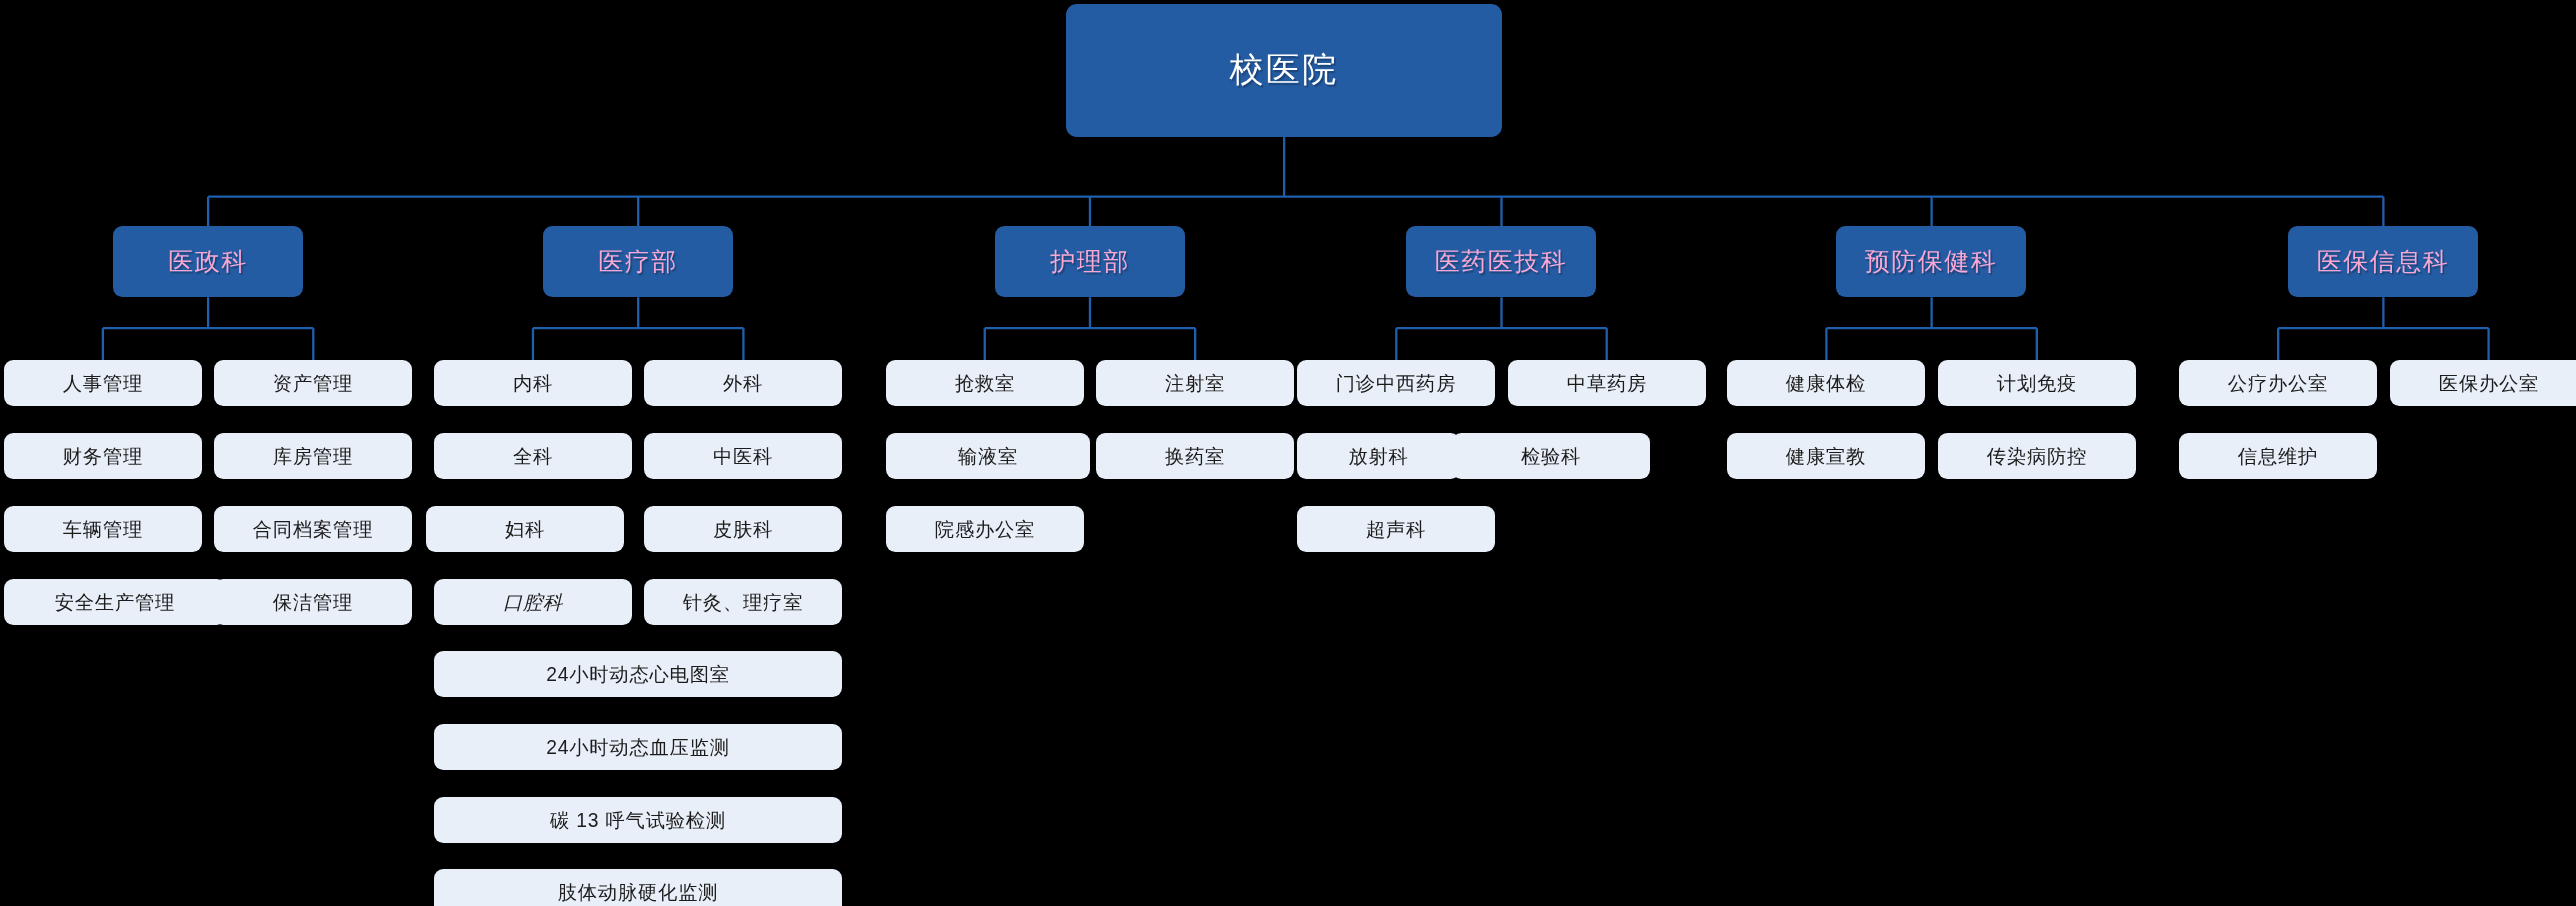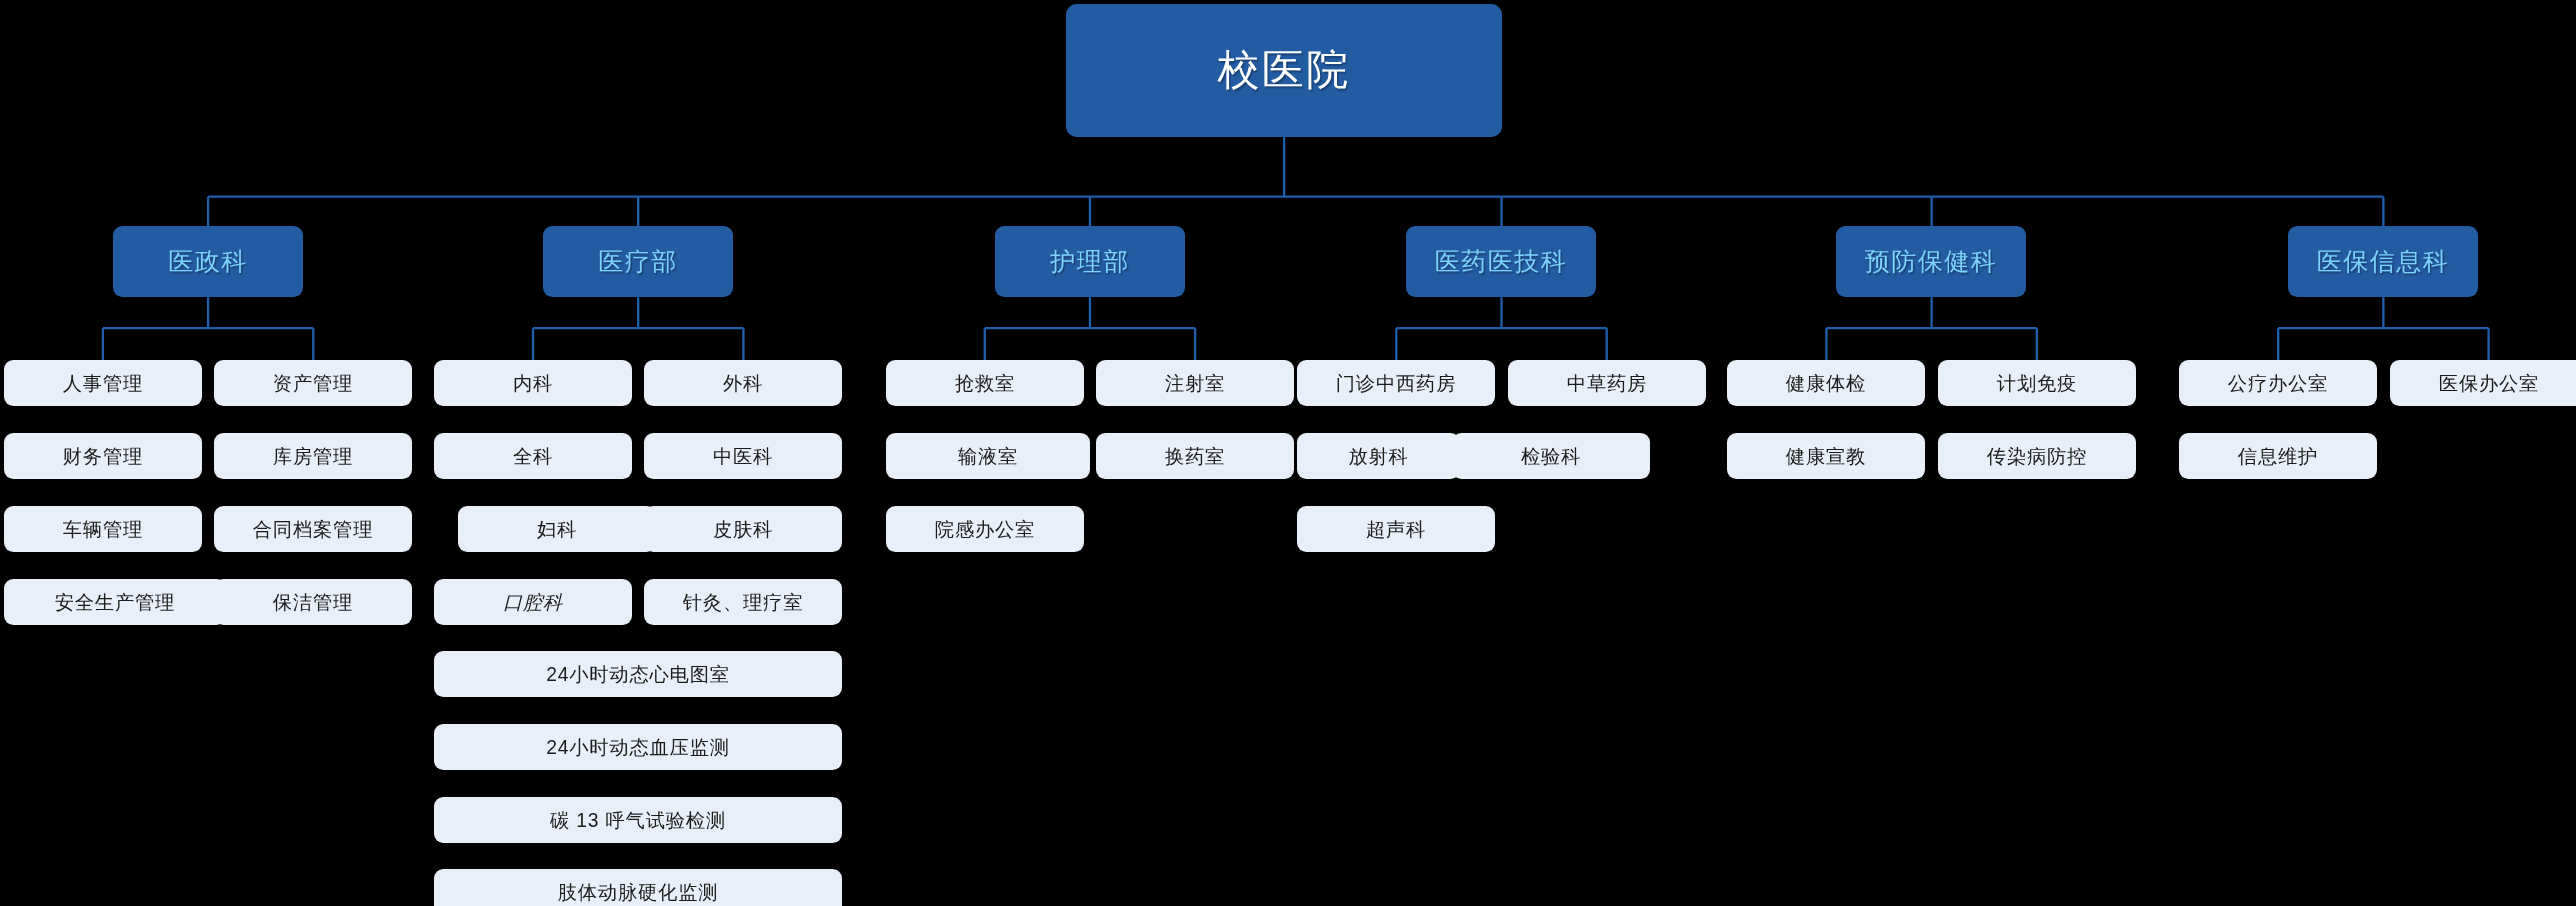--- a/index.html
+++ b/index.html
@@ -43,40 +43,40 @@
     height: 133px;
     background: #245ca4;
     border-radius: 10.8px;
     display: flex;
     align-items: center;
     justify-content: center;
     box-sizing: border-box;
   }
   .root-node .node-label {
     color: #ffffff;
-    font-size: 42px;
+    font-size: 34px;
     letter-spacing: 2.3px;
     text-shadow: 1.5px 1.5px 1.5px rgba(0,0,0,0.30);
     white-space: nowrap;
   }
 
   
   .dept-node {
     position: absolute;
     top: 226px;
     height: 71px;
     background: #245ca4;
     border-radius: 9.3px;
     display: flex;
     align-items: center;
     justify-content: center;
     box-sizing: border-box;
   }
   .dept-node .node-label {
-    color: #7dd3fc;
+    color: #f9a8d4;
     font-size: 25px;
     letter-spacing: 1.5px;
     text-shadow: 1.5px 1.5px 1.5px rgba(0,0,0,0.30);
     white-space: nowrap;
   }
 
   
   .leaf-node {
     position: absolute;
     height: 46px;
@@ -174,21 +174,21 @@
       </div>
       <div class="leaf-node" style="left: 644px; width: 198px; top: 360px;">
         <span class="node-label">外科</span>
       </div>
       <div class="leaf-node" style="left: 434px; width: 198px; top: 433px;">
         <span class="node-label">全科</span>
       </div>
       <div class="leaf-node" style="left: 644px; width: 198px; top: 433px;">
         <span class="node-label">中医科</span>
       </div>
-      <div class="leaf-node" style="left: 458px; width: 198px; top: 506px;">
+      <div class="leaf-node" style="left: 426px; width: 198px; top: 506px;">
         <span class="node-label">妇科</span>
       </div>
       <div class="leaf-node" style="left: 644px; width: 198px; top: 506px;">
         <span class="node-label">皮肤科</span>
       </div>
       <div class="leaf-node" style="left: 434px; width: 198px; top: 579px; font-style: italic;">
         <span class="node-label">口腔科</span>
       </div>
       <div class="leaf-node" style="left: 644px; width: 198px; top: 579px;">
         <span class="node-label">针灸、理疗室</span>

